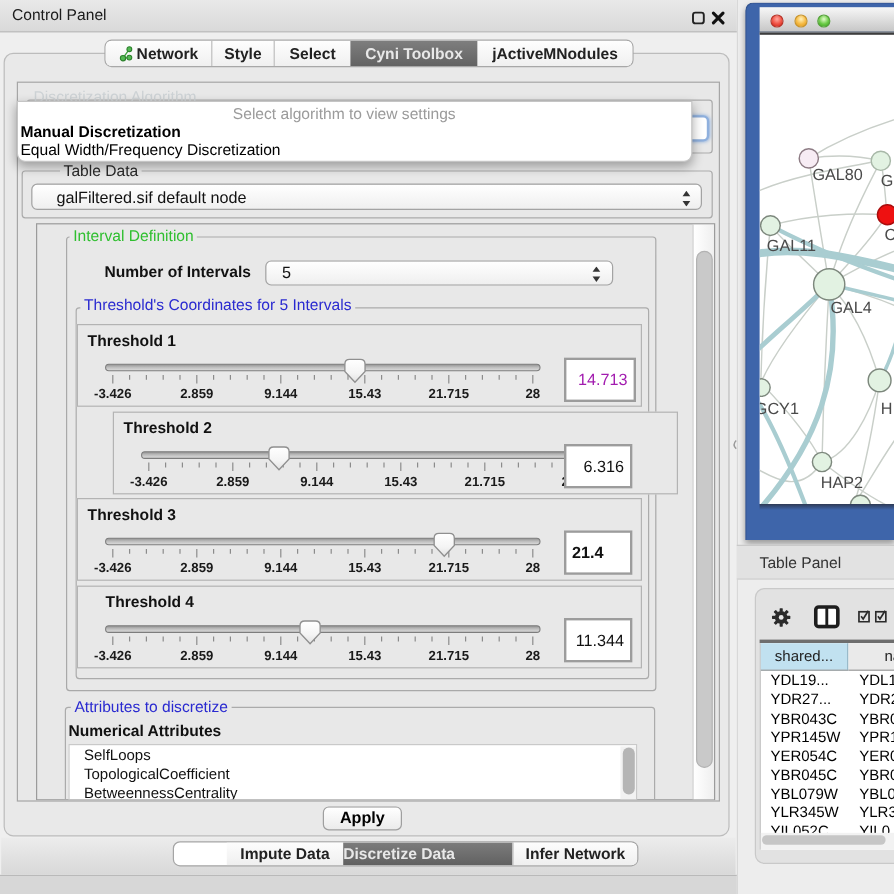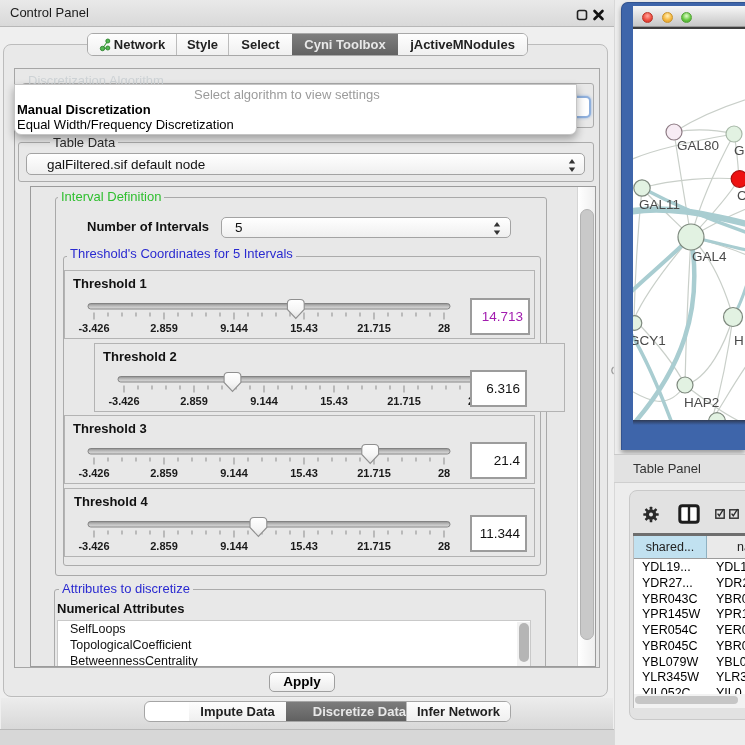--- a/index.html
+++ b/index.html
@@ -126,23 +126,23 @@
 <path d="M43.0 41.5 V45.5 M57.0 41.5 V45.5 M71.0 41.5 V45.5 M85.0 41.5 V45.5 M113.0 41.5 V45.5 M127.0 41.5 V45.5 M141.0 41.5 V45.5 M155.0 41.5 V45.5 M183.0 41.5 V45.5 M197.0 41.5 V45.5 M211.0 41.5 V45.5 M225.0 41.5 V45.5 M253.0 41.5 V45.5 M267.0 41.5 V45.5 M281.0 41.5 V45.5 M295.0 41.5 V45.5 M323.0 41.5 V45.5 M337.0 41.5 V45.5 M351.0 41.5 V45.5 M365.0 41.5 V45.5 M29.0 41.5 V48.5 M99.0 41.5 V48.5 M169.0 41.5 V48.5 M239.0 41.5 V48.5 M309.0 41.5 V48.5 M379.0 41.5 V48.5" stroke="#8b8b8b" stroke-width="1"></path>
 <path d="M296.8 32.5 Q296.8 28.5 300.8 28.5 L309.6 28.5 Q313.6 28.5 313.6 32.5 L313.6 38.5 L305.2 47.5 L296.8 38.5 Z" fill="url(#thm)" stroke="#8f8f8f" stroke-width="1.1"></path>
 <text x="29" y="61" font-family="Liberation Sans" font-size="11" font-weight="bold" fill="#1a1a1a" text-anchor="middle">-3.426</text>
 <text x="99" y="61" font-family="Liberation Sans" font-size="11" font-weight="bold" fill="#1a1a1a" text-anchor="middle">2.859</text>
 <text x="169" y="61" font-family="Liberation Sans" font-size="11" font-weight="bold" fill="#1a1a1a" text-anchor="middle">9.144</text>
 <text x="239" y="61" font-family="Liberation Sans" font-size="11" font-weight="bold" fill="#1a1a1a" text-anchor="middle">15.43</text>
 <text x="309" y="61" font-family="Liberation Sans" font-size="11" font-weight="bold" fill="#1a1a1a" text-anchor="middle">21.715</text>
 <text x="379" y="61" font-family="Liberation Sans" font-size="11" font-weight="bold" fill="#1a1a1a" text-anchor="middle">28</text>
 </svg>
 </div>
-<div class="abs" style="left:439px;top:255.0px;width:57px;height:37px;border:2px solid #9c9c9c;background:#fff;box-sizing:border-box;font-size:13.5px;color:#111;text-align:right;line-height:33px;padding-right:5px;">21.4</div>
+<div class="abs" style="left:439px;top:255.0px;width:57px;height:37px;border:2px solid #9c9c9c;background:#fff;box-sizing:border-box;font-size:13.5px;color:#111;text-align:right;line-height:33px;padding-right:22px;font-weight:bold;">21.4</div>
 <div class="abs" style="left:33px;top:300.5px;width:471px;height:69px;border:1px solid #b3b3b3;background:#e8e8e8;box-sizing:border-box;">
-<div class="abs" style="left:9px;top:5px;font-size:13px;font-weight:bold;color:#111;">Threshold 4</div>
+<div class="abs" style="left:23px;top:5px;font-size:13px;font-weight:bold;color:#111;">Threshold 4</div>
 <svg class="abs" style="left:0;top:0;" width="469" height="67" viewBox="0 0 469 67">
 <rect x="23" y="32.5" width="362" height="5.5" rx="2.7" fill="url(#trk)" stroke="#7d7d7d" stroke-width="0.9"></rect>
 <path d="M43.0 41.5 V45.5 M57.0 41.5 V45.5 M71.0 41.5 V45.5 M85.0 41.5 V45.5 M113.0 41.5 V45.5 M127.0 41.5 V45.5 M141.0 41.5 V45.5 M155.0 41.5 V45.5 M183.0 41.5 V45.5 M197.0 41.5 V45.5 M211.0 41.5 V45.5 M225.0 41.5 V45.5 M253.0 41.5 V45.5 M267.0 41.5 V45.5 M281.0 41.5 V45.5 M295.0 41.5 V45.5 M323.0 41.5 V45.5 M337.0 41.5 V45.5 M351.0 41.5 V45.5 M365.0 41.5 V45.5 M29.0 41.5 V48.5 M99.0 41.5 V48.5 M169.0 41.5 V48.5 M239.0 41.5 V48.5 M309.0 41.5 V48.5 M379.0 41.5 V48.5" stroke="#8b8b8b" stroke-width="1"></path>
 <path d="M185.0 32.5 Q185.0 28.5 189.0 28.5 L197.8 28.5 Q201.8 28.5 201.8 32.5 L201.8 38.5 L193.4 47.5 L185.0 38.5 Z" fill="url(#thm)" stroke="#8f8f8f" stroke-width="1.1"></path>
 <text x="29" y="61" font-family="Liberation Sans" font-size="11" font-weight="bold" fill="#1a1a1a" text-anchor="middle">-3.426</text>
 <text x="99" y="61" font-family="Liberation Sans" font-size="11" font-weight="bold" fill="#1a1a1a" text-anchor="middle">2.859</text>
 <text x="169" y="61" font-family="Liberation Sans" font-size="11" font-weight="bold" fill="#1a1a1a" text-anchor="middle">9.144</text>
 <text x="239" y="61" font-family="Liberation Sans" font-size="11" font-weight="bold" fill="#1a1a1a" text-anchor="middle">15.43</text>
 <text x="309" y="61" font-family="Liberation Sans" font-size="11" font-weight="bold" fill="#1a1a1a" text-anchor="middle">21.715</text>
 <text x="379" y="61" font-family="Liberation Sans" font-size="11" font-weight="bold" fill="#1a1a1a" text-anchor="middle">28</text>
@@ -164,21 +164,21 @@
     <div class="abs" style="left:546px;top:0;width:19px;height:480px;background:linear-gradient(to right,#ffffff,#ededed);border-left:1px solid #d5d5d5;"></div>
     <div class="abs" style="left:549px;top:22px;width:14px;height:431px;background:#c9c9c9;border:1px solid #b2b2b2;border-radius:7px;box-sizing:border-box;"></div>
   </div>
 
   <div class="abs" style="left:269px;top:672px;width:66px;height:20px;border:1px solid #9f9f9f;border-radius:5px;background:linear-gradient(#ffffff,#ebebeb);box-sizing:border-box;text-align:center;font-size:13.5px;font-weight:bold;color:#000;line-height:18px;">Apply</div>
 
   <div class="abs" style="left:1px;top:698px;width:612px;height:31px;background:linear-gradient(#ececec,#d8d8d8);"></div>
 
   <div class="abs" style="left:144px;top:701px;height:21px;display:flex;border:1px solid #a5a5a5;border-radius:6px;overflow:hidden;background:#fff;box-sizing:border-box;padding-left:44px;">
     <div style="width:97px;background:linear-gradient(#fdfdfd,#efefef);font-size:13px;font-weight:bold;color:#222;line-height:19px;text-align:center;">Impute Data</div>
-    <div style="width:120px;background:linear-gradient(#7c7c7c,#616161);font-size:13px;font-weight:bold;color:#e8e8e8;line-height:19px;text-align:right;">Discretize Data</div>
+    <div style="width:141px;background:linear-gradient(#7c7c7c,#616161);font-size:13px;font-weight:bold;color:#e8e8e8;line-height:19px;text-align:left;">Discretize Data</div>
     <div style="width:103px;background:linear-gradient(#fdfdfd,#efefef);border-left:1px solid #bcbcbc;font-size:13px;font-weight:bold;color:#222;line-height:19px;text-align:center;">Infer Network</div>
   </div>
 
   <div class="abs" style="left:14px;top:84px;width:563px;height:51px;background:#fff;border:1px solid #c5c5c5;border-radius:0 0 7px 7px;box-shadow:0 4px 9px rgba(0,0,0,0.32);box-sizing:border-box;z-index:30;">
     <div class="abs" style="left:179px;top:2px;font-size:13px;color:#9b9b9b;">Select algorithm to view settings</div>
     <div class="abs" style="left:2px;top:17px;font-size:13px;font-weight:bold;color:#000;">Manual Discretization</div>
     <div class="abs" style="left:2px;top:32px;font-size:13px;color:#000;">Equal Width/Frequency Discretization</div>
   </div>
 
   <svg class="abs" style="left:608px;top:366px;z-index:5;" width="7" height="9" viewBox="0 0 7 9">

